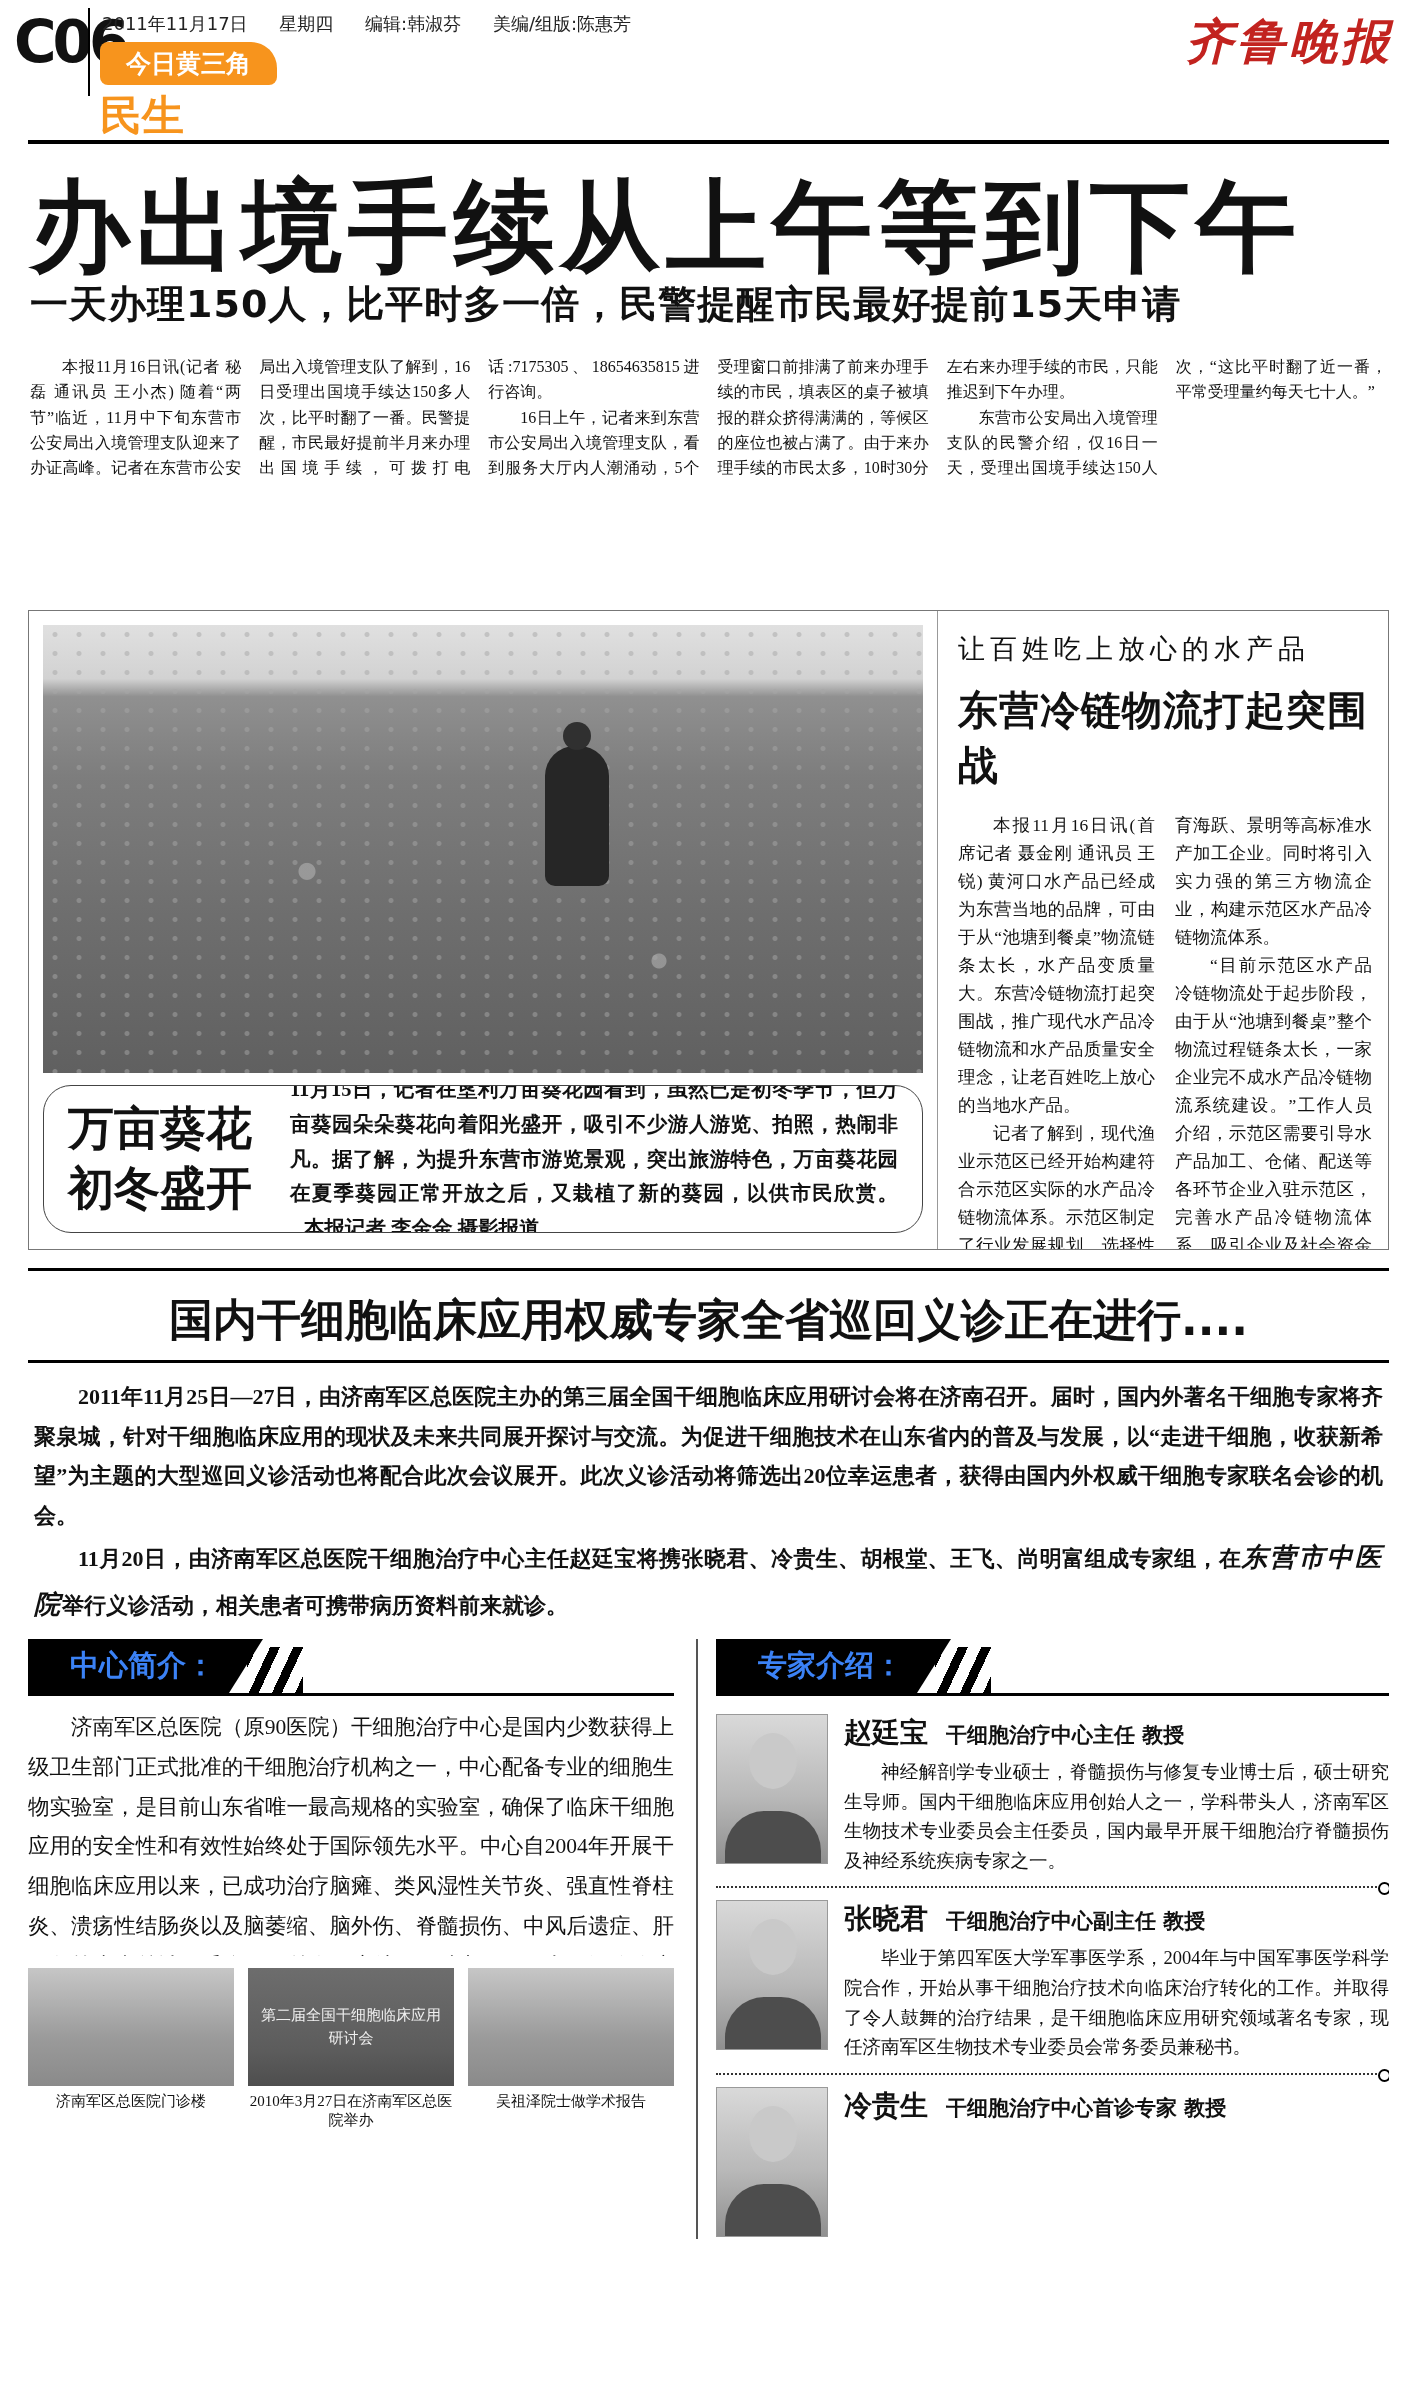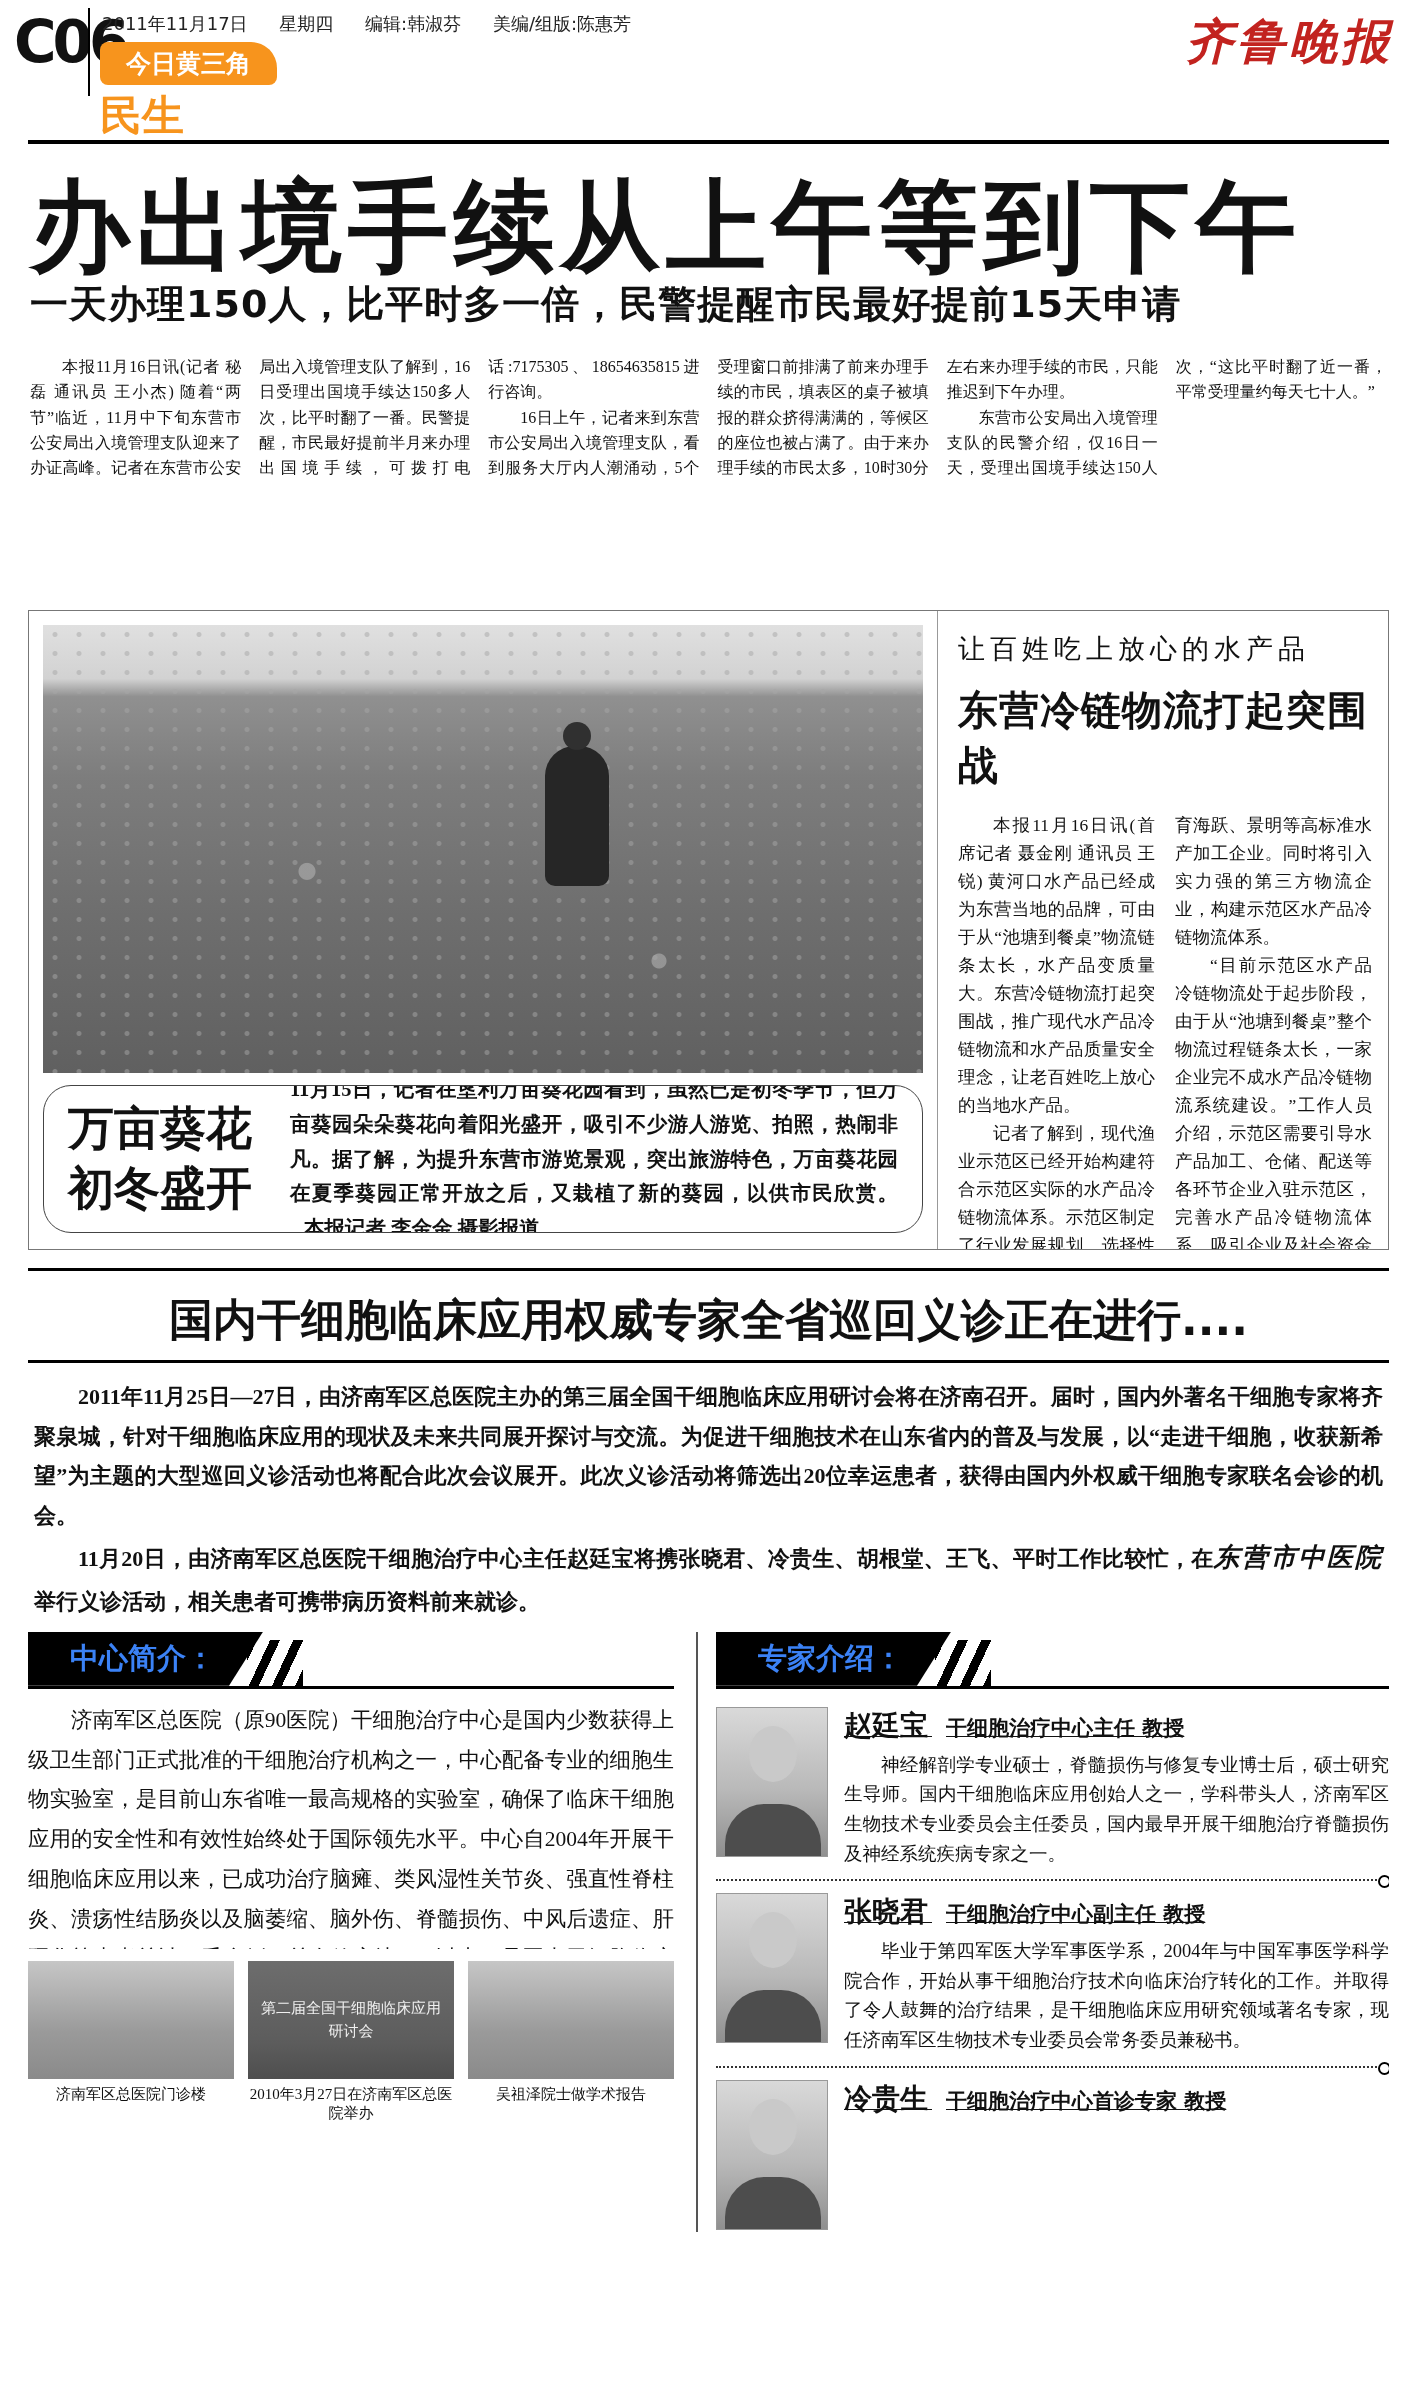--- a/index.html
+++ b/index.html
@@ -102,21 +102,21 @@
   .ad-photo .overlay { position: absolute; inset: 0; display: flex; align-items: center; justify-content: center;
                        color: #f0f0f0; font-size: 15px; text-align: center; padding: 8px; line-height: 1.5; }
   .ad-photo-caption { font-size: 15px; text-align: center; margin-top: 6px; }
   .expert { display: flex; gap: 16px; padding: 6px 0 8px; }
   .expert-photo { width: 112px; height: 150px; flex-shrink: 0; position: relative; border: 1px solid #999;
                   background: linear-gradient(180deg, #d9d9d9 0%, #b9b9b9 55%, #8f8f8f 100%); overflow: hidden; }
   .expert-photo::before { content:""; position:absolute; left: 32px; top: 18px; width: 48px; height: 56px;
                   border-radius: 50%; background: #c9c9c9; }
   .expert-photo::after { content:""; position:absolute; left: 8px; bottom: -10px; width: 96px; height: 62px;
                   border-radius: 40px 40px 0 0; background: #4d4d4d; }
-  .expert-head { margin-bottom: 6px; text-decoration: underline; }
+  .expert-head { margin-bottom: 6px; }
   .expert-name { font-size: 28px; font-weight: 700; }
   .expert-title { font-family:"DejaVu Sans",sans-serif; font-weight: 700; font-size: 21px; margin-left: 14px; }
   .expert-bio { font-size: 18.5px; line-height: 1.6; text-align: justify; text-indent: 2em; overflow: hidden; }
   .expert-divider { position: relative; border-top: 2px dotted #333; margin: 2px 0 6px; }
   .expert-divider::after { content:""; position: absolute; right: -2px; top: -6px; width: 9px; height: 9px;
                   border: 2px solid #000; border-radius: 50%; background: #fff; }
 </style>
 </head>
 <body>
 
@@ -177,21 +177,21 @@
 </div>
 
 <div class="ad">
 
 
   <div class="ad-subtitle">国内干细胞临床应用权威专家全省巡回义诊正在进行....</div>
   <div class="rule-mid"></div>
 
   <div class="ad-intro">
     <p>2011年11月25日—27日，由济南军区总医院主办的第三届全国干细胞临床应用研讨会将在济南召开。届时，国内外著名干细胞专家将齐聚泉城，针对干细胞临床应用的现状及未来共同展开探讨与交流。为促进干细胞技术在山东省内的普及与发展，以“走进干细胞，收获新希望”为主题的大型巡回义诊活动也将配合此次会议展开。此次义诊活动将筛选出20位幸运患者，获得由国内外权威干细胞专家联名会诊的机会。</p>
-    <p><span>11月20日，由济南军区总医院干细胞治疗中心主任赵廷宝将携张晓君、冷贵生、胡根堂、王飞、平时工作比较忙，在</span><span class="hospital-script">东营市中医院</span><span>举行义诊活动，相关患者可携带病历资料前来就诊。</span></p>
+    <p><span>11月20日，由济南军区总医院干细胞治疗中心主任赵廷宝将携张晓君、冷贵生、胡根堂、王飞、尚明富组成专家组，在</span><span class="hospital-script">东营市中医院</span><span>举行义诊活动，相关患者可携带病历资料前来就诊。</span></p>
   </div>
 
   <div class="ad-columns">
 
     <div class="ad-left">
       <div class="section-banner">
         <span class="banner-label">中心简介：</span>
         <span class="banner-stripes"></span>
       </div>
       <div class="center-text">济南军区总医院（原90医院）干细胞治疗中心是国内少数获得上级卫生部门正式批准的干细胞治疗机构之一，中心配备专业的细胞生物实验室，是目前山东省唯一最高规格的实验室，确保了临床干细胞应用的安全性和有效性始终处于国际领先水平。中心自2004年开展干细胞临床应用以来，已成功治疗脑瘫、类风湿性关节炎、强直性脊柱炎、溃疡性结肠炎以及脑萎缩、脑外伤、脊髓损伤、中风后遗症、肝硬化等患者总计三千余例，总有效率达90%以上，是国内干细胞临床应用的旗舰。</div>

